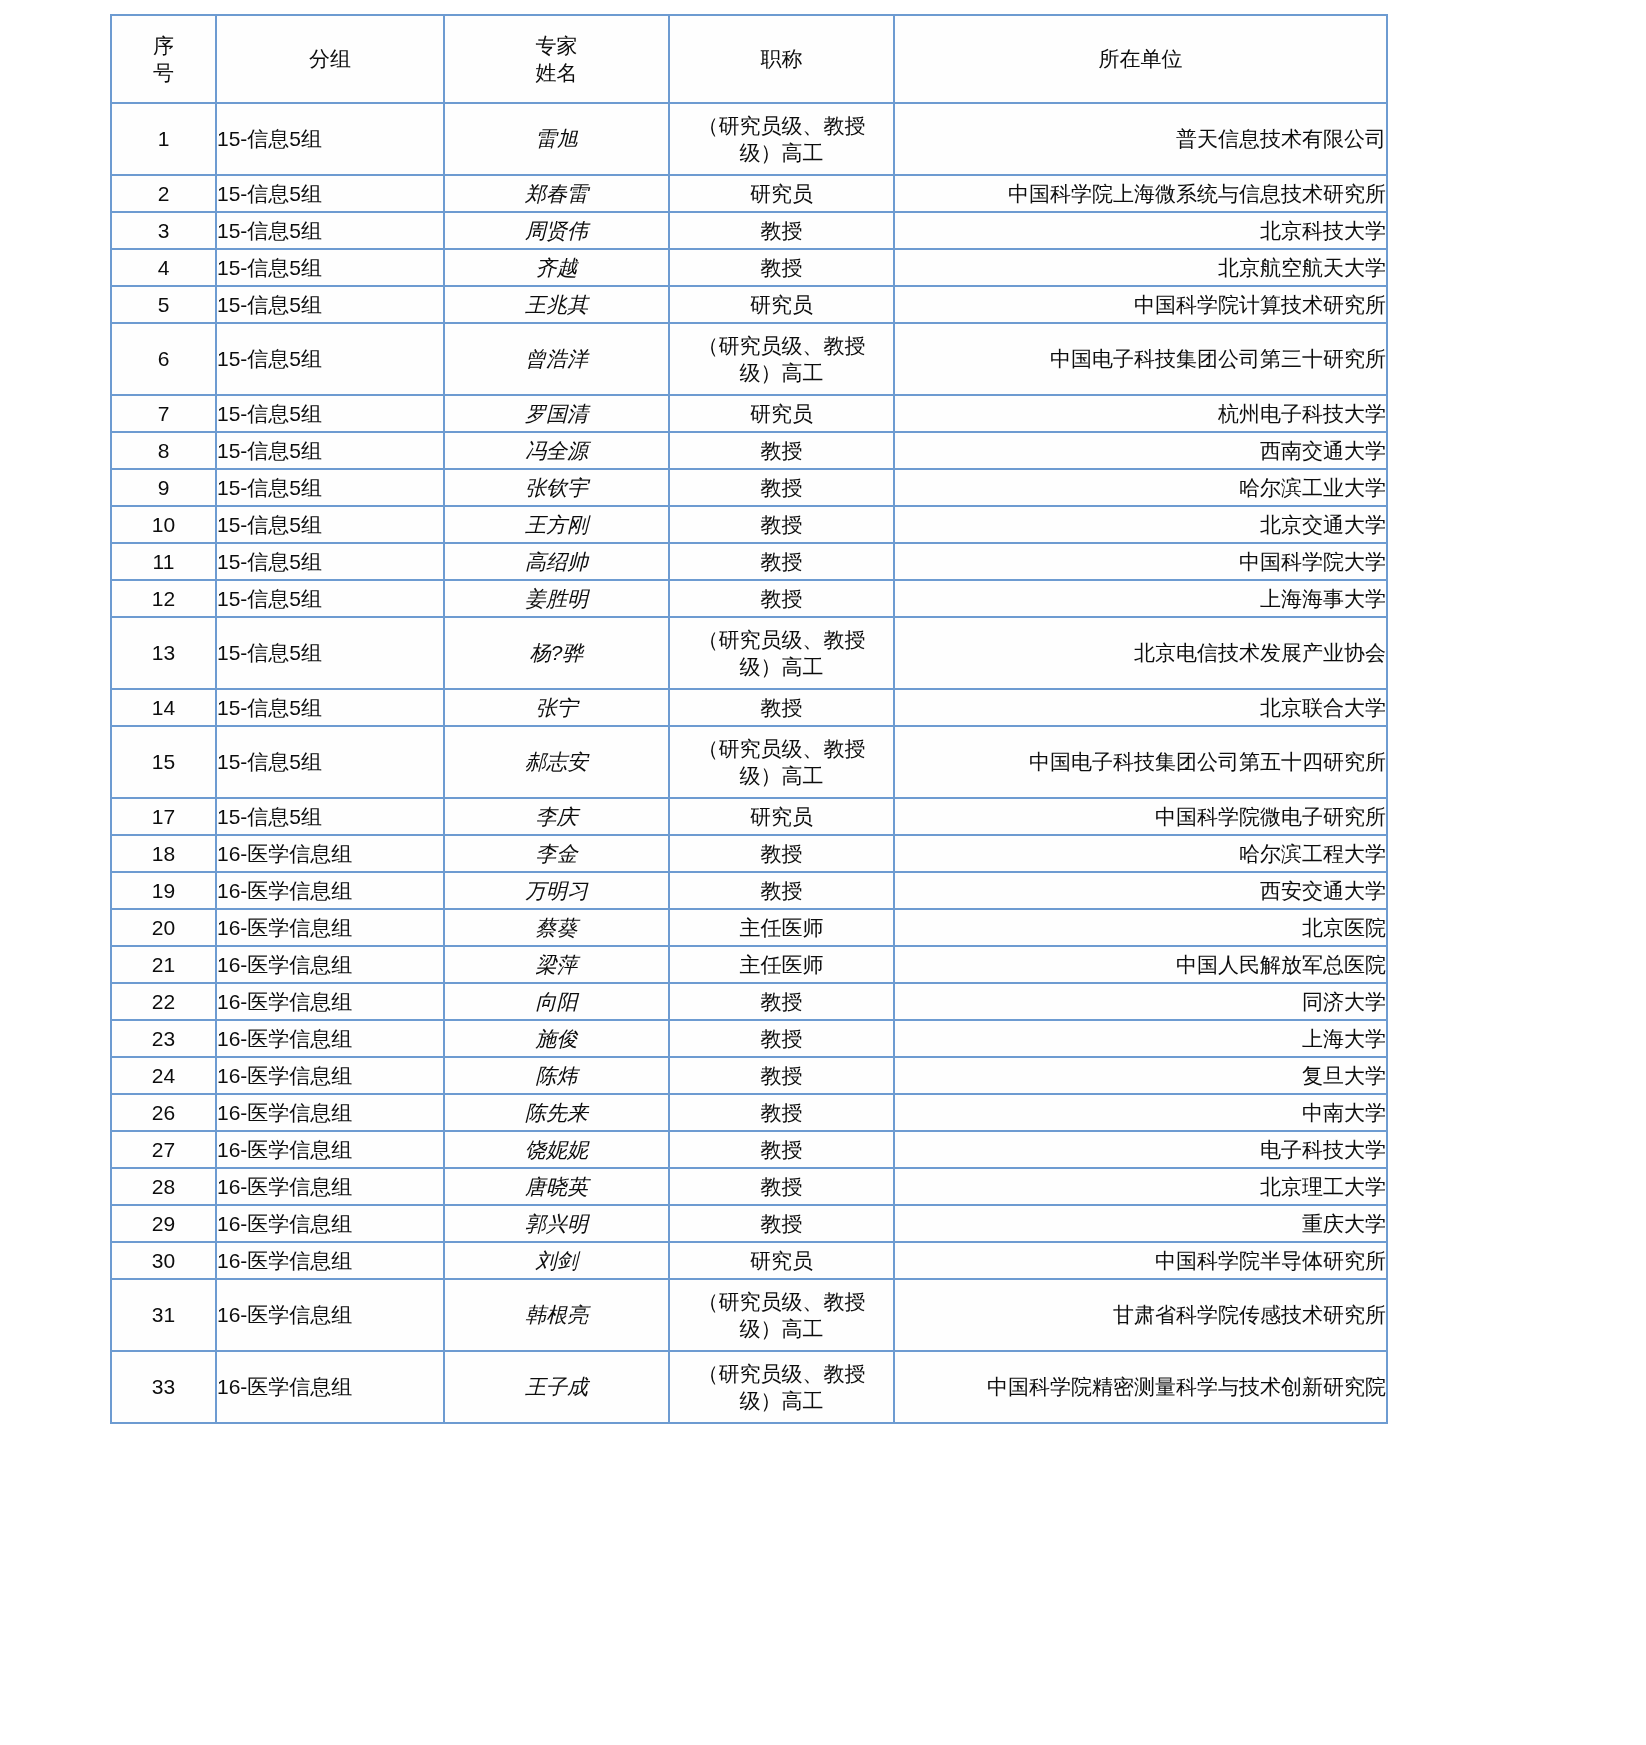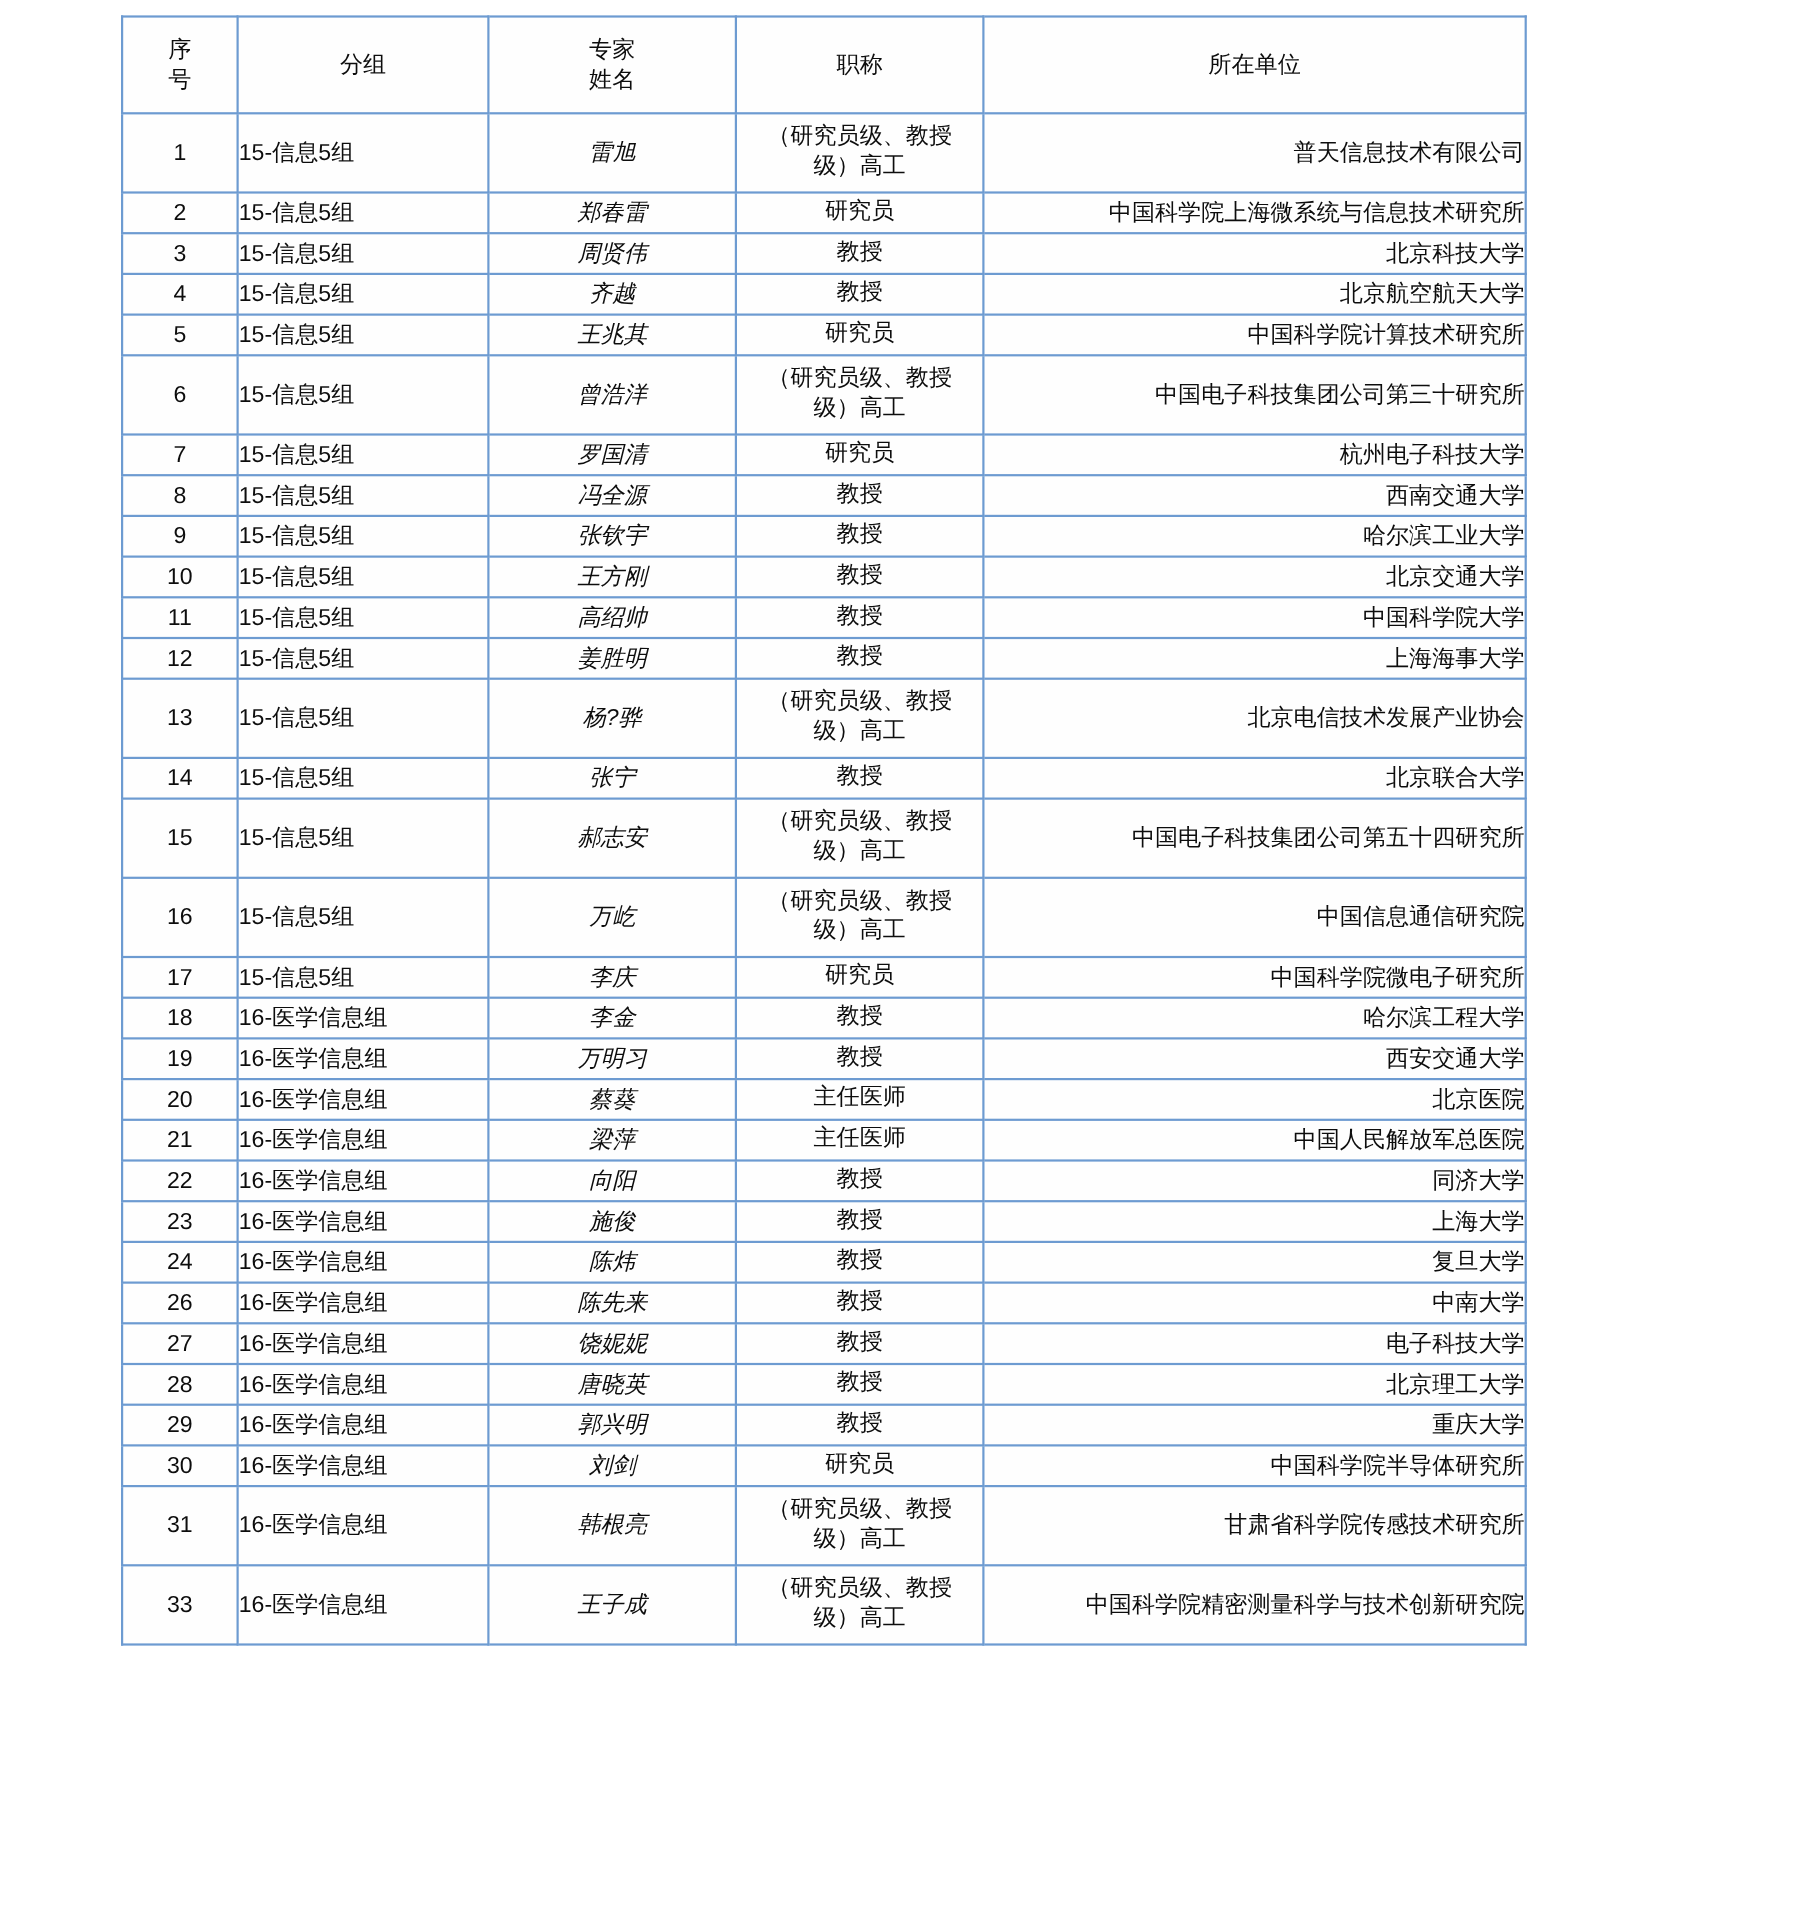--- a/index.html
+++ b/index.html
@@ -69,21 +69,21 @@
   }
   .cell-name {
     text-align: center;
     font-size: 21px;
     font-style: italic;
   }
   .cell-title {
     text-align: center;
     font-size: 21px;
   }
-  .cell-title .ln { display: block; font-family: Liberation Mono, monospace; }
+  .cell-title .ln { display: block; }
   .cell-org {
     text-align: right;
     padding-left: 12px;
     font-size: 21px;
     white-space: nowrap;
   }
   tr.r-short td { height: 35px; }
   tr.r-tall  td { height: 70px; }
 </style>
 </head>
@@ -253,30 +253,20 @@
           <tr class="r-tall">
             <td class="cell-seq">15</td>
             <td class="cell-group">15-信息5组</td>
             <td class="cell-name">郝志安</td>
             <td class="cell-title">
               <span class="ln">（研究员级、教授</span>
               <span class="ln">级）高工</span>
             </td>
             <td class="cell-org">中国电子科技集团公司第五十四研究所</td>
           </tr>
-          <tr class="r-tall">
-            <td class="cell-seq">16</td>
-            <td class="cell-group">15-信息5组</td>
-            <td class="cell-name">万屹</td>
-            <td class="cell-title">
-              <span class="ln">（研究员级、教授</span>
-              <span class="ln">级）高工</span>
-            </td>
-            <td class="cell-org">中国信息通信研究院</td>
-          </tr>
           <tr class="r-short">
             <td class="cell-seq">17</td>
             <td class="cell-group">15-信息5组</td>
             <td class="cell-name">李庆</td>
             <td class="cell-title">
               <span class="ln">研究员</span>
             </td>
             <td class="cell-org">中国科学院微电子研究所</td>
           </tr>
           <tr class="r-short">

